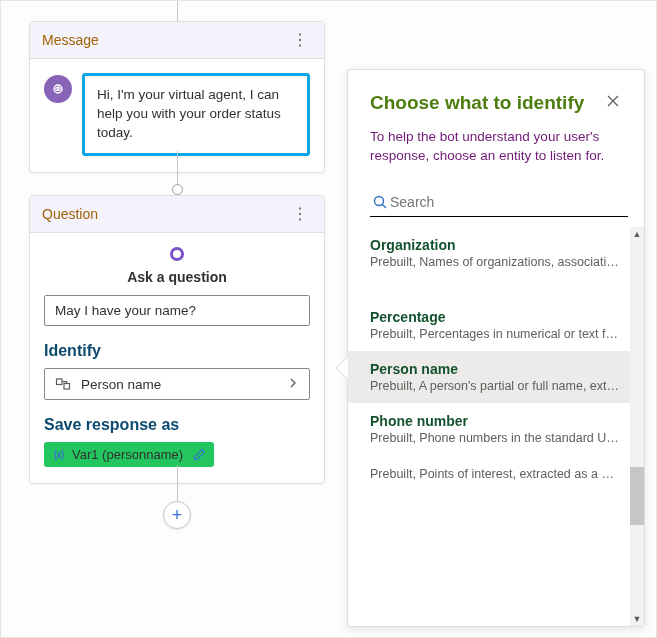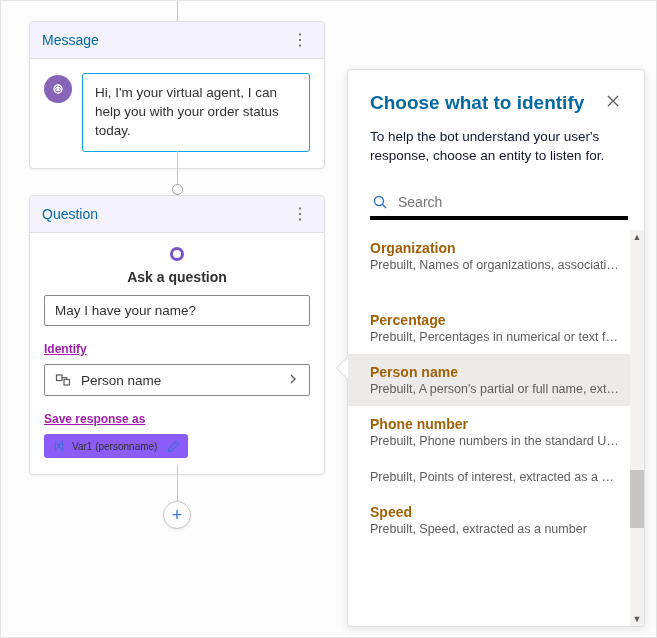--- a/index.html
+++ b/index.html
@@ -50,21 +50,21 @@
     display: flex;
     align-items: center;
     justify-content: space-between;
     background: #f4f2fb;
     border-bottom: 1px solid #e1dfdd;
     padding: 10px 12px;
     border-radius: 4px 4px 0 0;
   }
   .card-header .title {
     font-size: 14px;
-    color: #0369a1;
+    color: #a16207;
     font-weight: 400;
   }
   .kebab {
     color: #605e5c;
     font-size: 16px;
     line-height: 1;
     cursor: pointer;
     padding: 0 4px;
   }
   .card-body {
@@ -81,21 +81,21 @@
     background: #8764b8;
     flex: 0 0 28px;
     display: flex;
     align-items: center;
     justify-content: center;
     margin-top: 2px;
   }
   .bot-avatar svg { width: 16px; height: 16px; }
   .msg-bubble {
     flex: 1;
-    border: 1px solid #0ea5e9;
+    border: 3px solid #0ea5e9;
     border-radius: 3px;
     padding: 10px 12px;
     font-size: 13.5px;
     line-height: 1.4;
     color: #323130;
   }
   .q-section-row {
     display: flex;
     align-items: center;
     gap: 8px;
@@ -118,24 +118,23 @@
     border: 1px solid #8a8886;
     border-radius: 2px;
     padding: 7px 10px;
     font-size: 13.5px;
     color: #323130;
     font-family: inherit;
     outline: none;
   }
   .field-label {
     font-weight: 600;
-    font-size: 12px;
+    font-size: 16px;
     margin: 16px 0 8px 0;
-    color: #a21caf;
-    text-decoration: underline;
+    color: #0c4a6e;
   }
   .identify-select {
     width: 100%;
     border: 1px solid #8a8886;
     border-radius: 2px;
     padding: 7px 10px;
     display: flex;
     align-items: center;
     gap: 10px;
     cursor: pointer;
@@ -150,24 +149,24 @@
     flex: 1;
     font-size: 13.5px;
   }
   .identify-select .chev {
     color: #605e5c;
   }
   .var-chip {
     display: inline-flex;
     align-items: center;
     gap: 6px;
-    background: #8b5cf6;
+    background: #22c55e;
     border-radius: 3px;
     padding: 5px 8px;
-    font-size: 10px;
+    font-size: 13px;
     color: #323130;
   }
   .var-chip .var-icon { color: #3b6fd6; display:flex; }
   .var-chip .edit-icon { color: #3b6fd6; display:flex; margin-left:4px; cursor:pointer; }
   .add-btn {
     position: absolute;
     left: 162px;
     width: 28px; height: 28px;
     border: 1px solid #c8c6c4;
     border-radius: 50%;
@@ -208,40 +207,40 @@
     padding: 22px 22px 10px 22px;
   }
   .panel-head-row {
     display: flex;
     justify-content: space-between;
     align-items: flex-start;
   }
   .panel-title {
     font-size: 19px;
     font-weight: 600;
-    color: #0369a1;
+    color: #4d7c0f;
   }
   .close-btn {
     cursor: pointer;
     color: #605e5c;
     padding: 2px;
     font-size: 16px;
   }
   .panel-desc {
     font-size: 13.5px;
-    color: #0f172a;
+    color: #701a75;
     margin-top: 14px;
     line-height: 1.4;
   }
   .search-row {
     margin: 14px 16px 4px 22px;
-    border-bottom: 4px solid #000000;
-    display: flex;
-    align-items: center;
-    gap: 10px;
+    border-bottom: 1px solid #000000;
+    display: flex;
+    align-items: center;
+    gap: 2px;
     padding: 4px 2px 6px 2px;
   }
   .search-row .search-icon { color: #3271c2; display:flex; }
   .search-row input {
     border: none;
     outline: none;
     flex: 1;
     font-size: 14px;
     font-family: inherit;
     color: #323130;
@@ -259,21 +258,21 @@
     padding-bottom: 4px;
   }
   .item {
     padding: 10px 10px 10px 22px;
     cursor: pointer;
   }
   .item.selected { background: #edebe9; }
   .item .name {
     font-weight: 600;
     font-size: 14px;
-    color: #a16207;
+    color: #14532d;
   }
   .item .meta {
     font-size: 12.5px;
     color: #605e5c;
     margin-top: 2px;
     white-space: nowrap;
     overflow: hidden;
     text-overflow: ellipsis;
   }
   .scrollbar-track {
@@ -417,24 +416,20 @@
           <div class="name">Person name</div>
           <div class="meta">Prebuilt, A person's partial or full name, extra..</div>
         </div>
         <div class="item">
           <div class="name">Phone number</div>
           <div class="meta">Prebuilt, Phone numbers in the standard US f..</div>
         </div>
         <div class="item">
           <div class="meta">Prebuilt, Points of interest, extracted as a string</div>
         </div>
-        <div class="item">
-          <div class="name">Speed</div>
-          <div class="meta">Prebuilt, Speed, extracted as a number</div>
-        </div>
       </div>
     <div class="scrollbar-track">
       <div class="scrollbar-arrow">▲</div>
       <div class="scrollbar-thumb" style="top:240px;height:58px"></div>
       <div class="scrollbar-arrow" style="position:absolute;bottom:0">▼</div>
     </div>
   </div>
 </div>
 
 </body></html>

